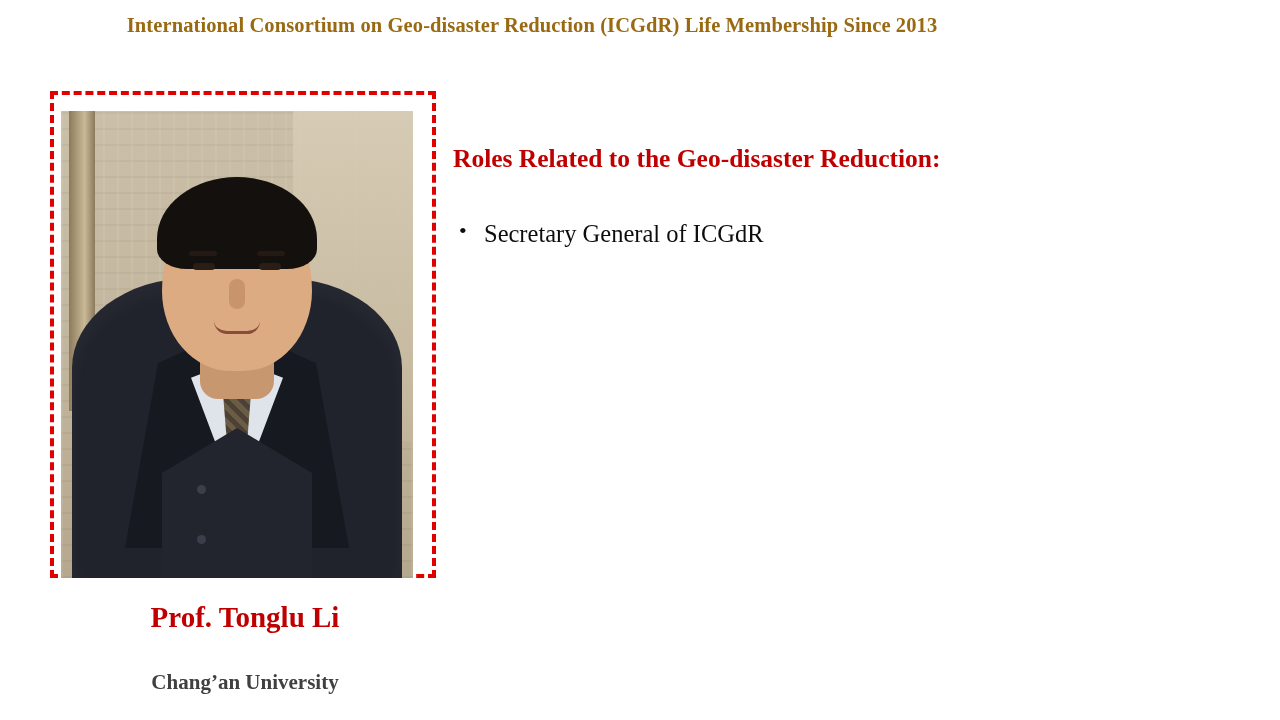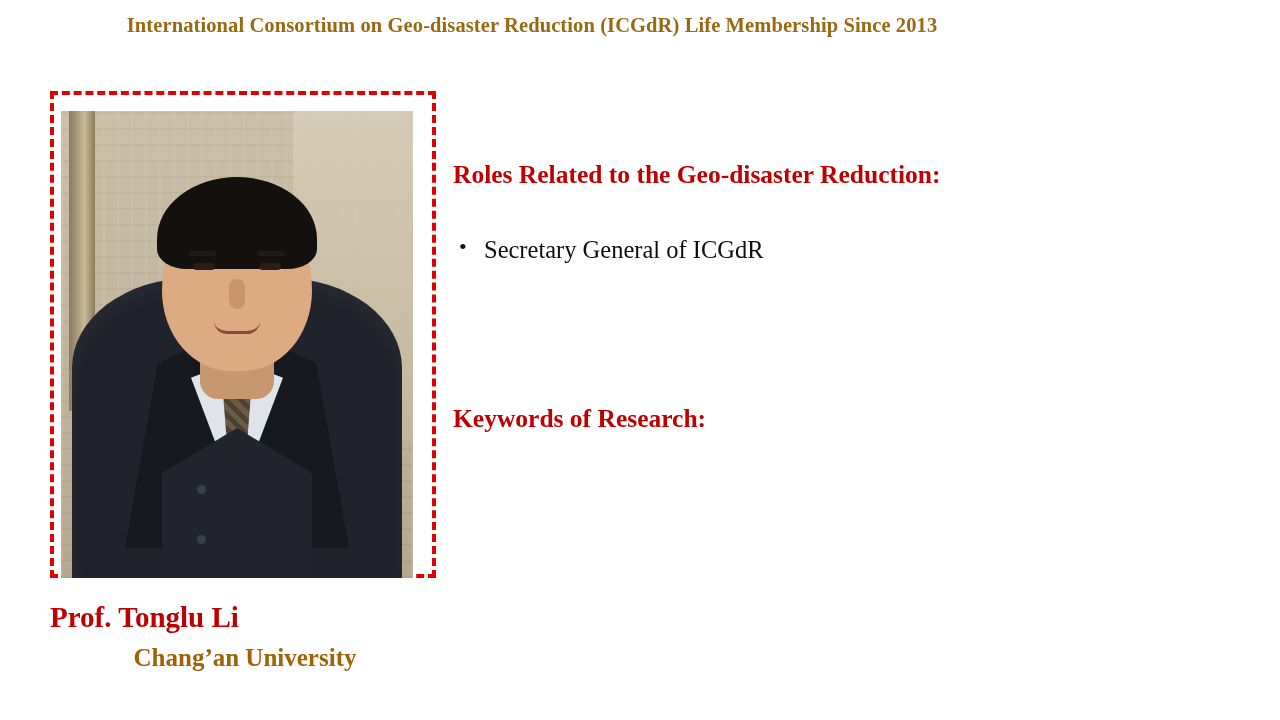--- a/index.html
+++ b/index.html
@@ -233,52 +233,53 @@
     margin-left: -40px;
   }
   .ph-btn1 { bottom: 84px; }
   .ph-btn2 { bottom: 34px; }
 
   .name {
     position: absolute;
     left: 50px;
     top: 601px;
     width: 390px;
+    text-align: center;
     font-family: "Liberation Serif", serif;
     font-weight: bold;
     font-size: 29px;
     color: #c00000;
     white-space: nowrap;
   }
   .affiliation {
     position: absolute;
     left: 50px;
-    top: 644px;
+    top: 670px;
     width: 390px;
     text-align: center;
     font-family: "Liberation Serif", serif;
     font-weight: bold;
-    font-size: 25px;
-    color: #a16207;
+    font-size: 21px;
+    color: #404040;
     white-space: nowrap;
   }
 
   
   .content {
     position: absolute;
     left: 453px;
     top: 143px;
     width: 790px;
   }
   .section-heading {
     font-family: "Liberation Serif", serif;
     font-weight: bold;
     font-size: 25.5px;
     color: #c00000;
-    margin: 16px 0 4px 0;
+    margin: 0 0 4px 0;
     line-height: 1.25;
   }
   .bullets {
     list-style: none;
     margin: 0;
     padding: 0;
   }
   .bullets li {
     position: relative;
     padding-left: 31px;
@@ -342,18 +343,17 @@
     <div>
       <div class="section-heading">Roles Related to the Geo-disaster Reduction:</div>
       <ul class="bullets">
         <li>Secretary General  of  ICGdR</li>
       </ul>
     </div>
 
     <div class="gap"></div>
 
     <div>
-      <div class="section-heading">Keywords of Research:</div>
     </div>
 
   </div>
 
 </div>
 
 </body></html>

